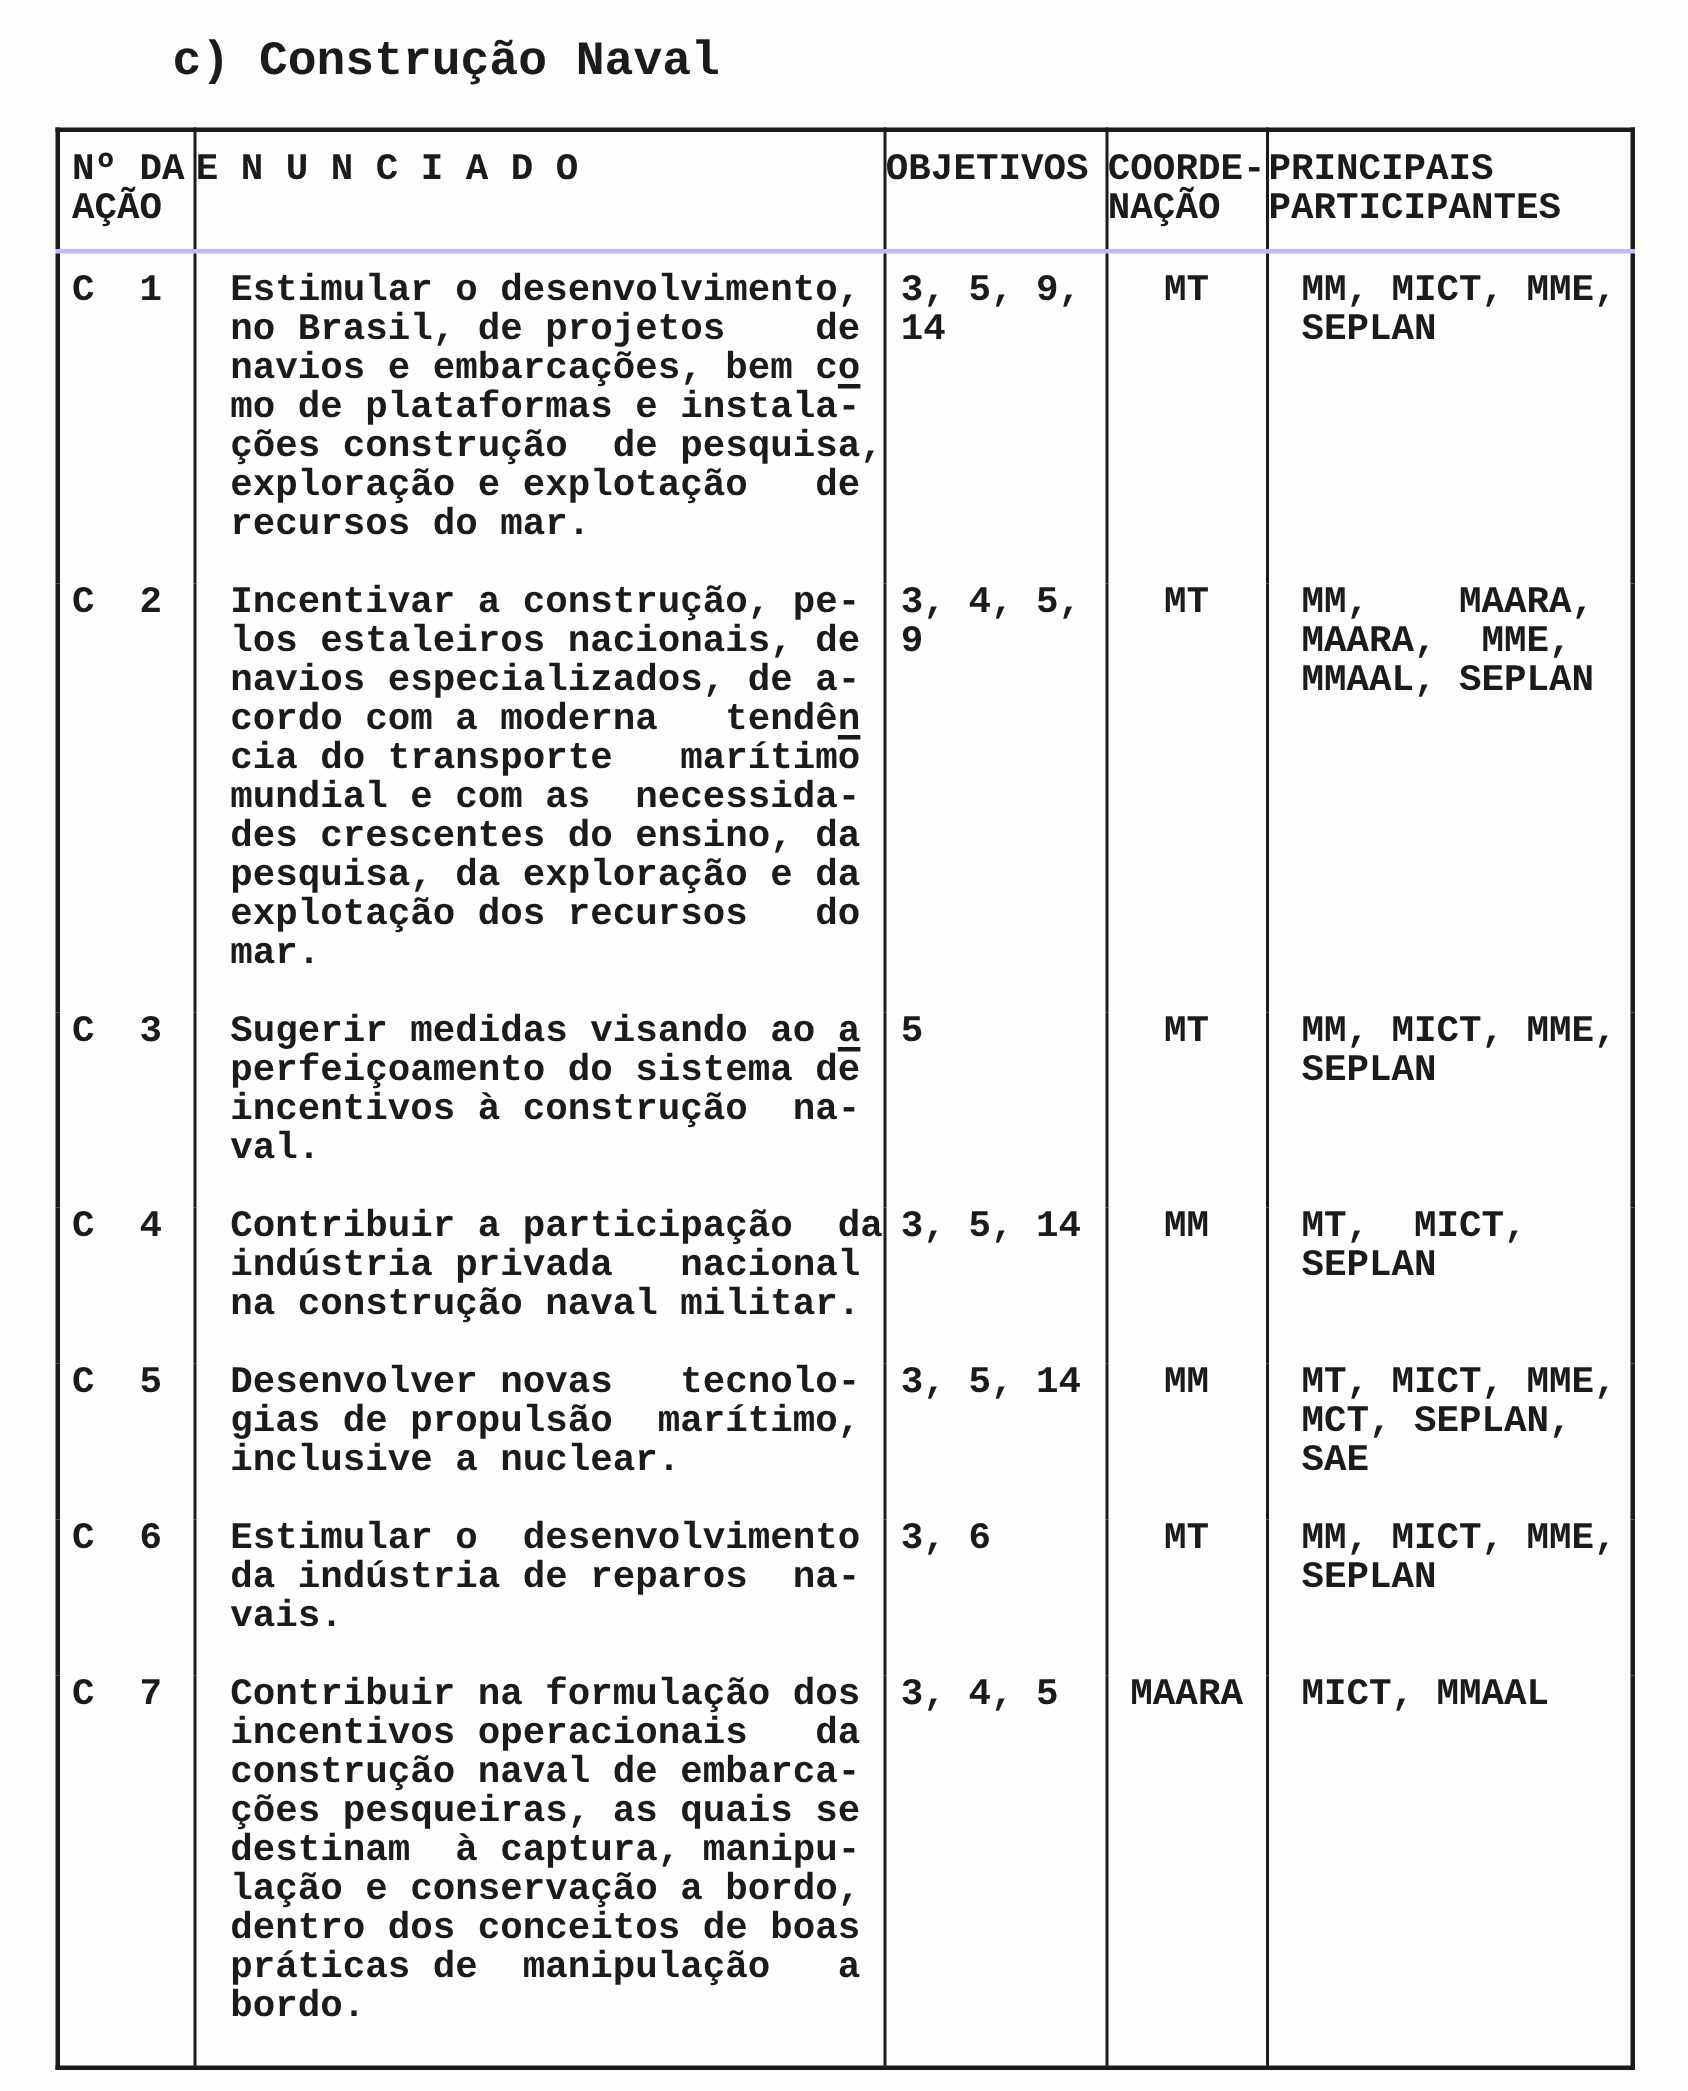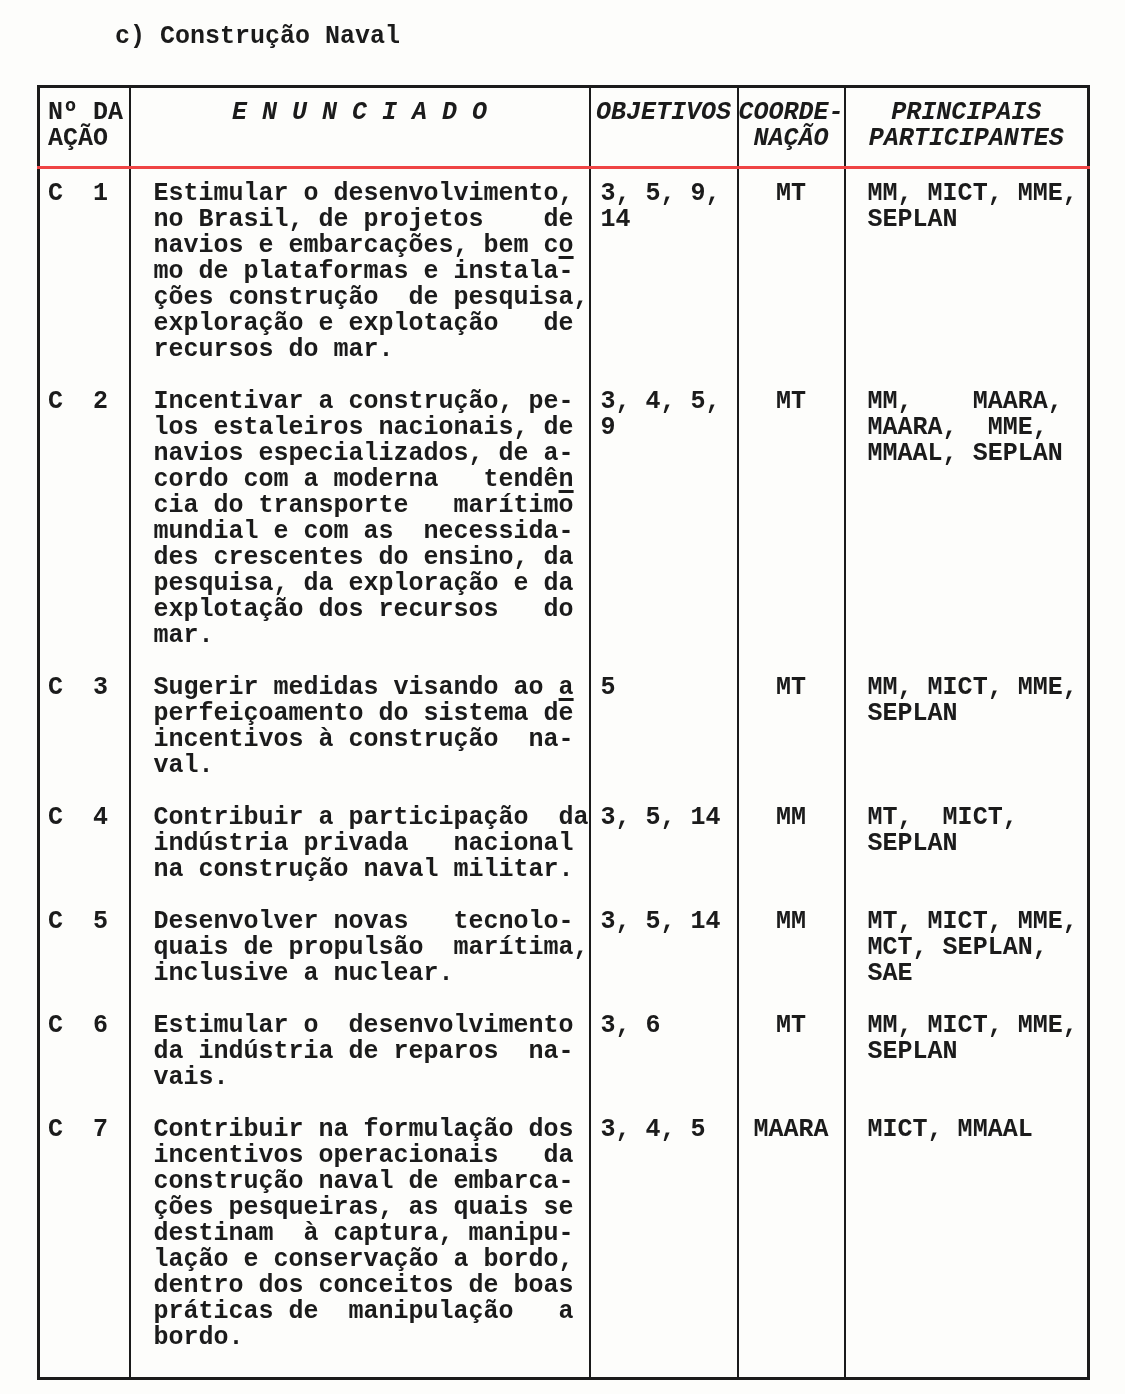--- a/index.html
+++ b/index.html
@@ -14,21 +14,21 @@
     width: 1125px;
     height: 1394px;
     background: #fdfdfb;
     color: #1b1b1b;
     overflow: hidden;
   }
   .title {
     position: absolute;
     left: 115px;
     top: 22px;
-    font-size: 25px;
+    font-size: 32px;
     font-weight: 700;
     white-space: pre;
   }
   table.actions-table {
     position: absolute;
     left: 37px;
     top: 85px;
     border-collapse: collapse;
     table-layout: fixed;
     border: 3px solid #1b1b1b;
@@ -44,26 +44,26 @@
   th, td {
     border-left: 2px solid #1b1b1b;
     border-right: 2px solid #1b1b1b;
     border-top: none;
     border-bottom: none;
     vertical-align: top;
     padding: 0;
     font-weight: 700;
   }
   thead th {
-    border-bottom: 3px solid #ef4444;
+    border-bottom: 3px solid #c4b5fd;
     padding-top: 12px;
     padding-bottom: 14px;
     text-align: left;
   }
-  thead th.center { text-align: center; font-style: italic; }
+  thead th.center { text-align: left; }
   thead th.h-acao { padding-left: 8px; }
 
   .line {
     white-space: pre;
     line-height: 26px;
     min-height: 26px;
     font-size: 25px;
   }
   .ul {
     text-decoration: underline;
@@ -212,21 +212,21 @@
             <div class="line"><span>MT,  MICT,</span></div>
             <div class="line"><span>SEPLAN</span></div>
           </td>
         </tr>
         <tr>
           <td class="c-acao">
             <div class="line"><span>C  5</span></div>
           </td>
           <td class="c-enun">
             <div class="line"><span>Desenvolver novas   tecnolo-</span></div>
-            <div class="line"><span>quais de propulsão  marítima,</span></div>
+            <div class="line"><span>gias de propulsão  marítimo,</span></div>
             <div class="line"><span>inclusive a nuclear.</span></div>
           </td>
           <td class="c-obj">
             <div class="line"><span>3, 5, 14</span></div>
           </td>
           <td class="c-coord">
             <div class="line"><span>MM</span></div>
           </td>
           <td class="c-part">
             <div class="line"><span>MT, MICT, MME,</span></div>

